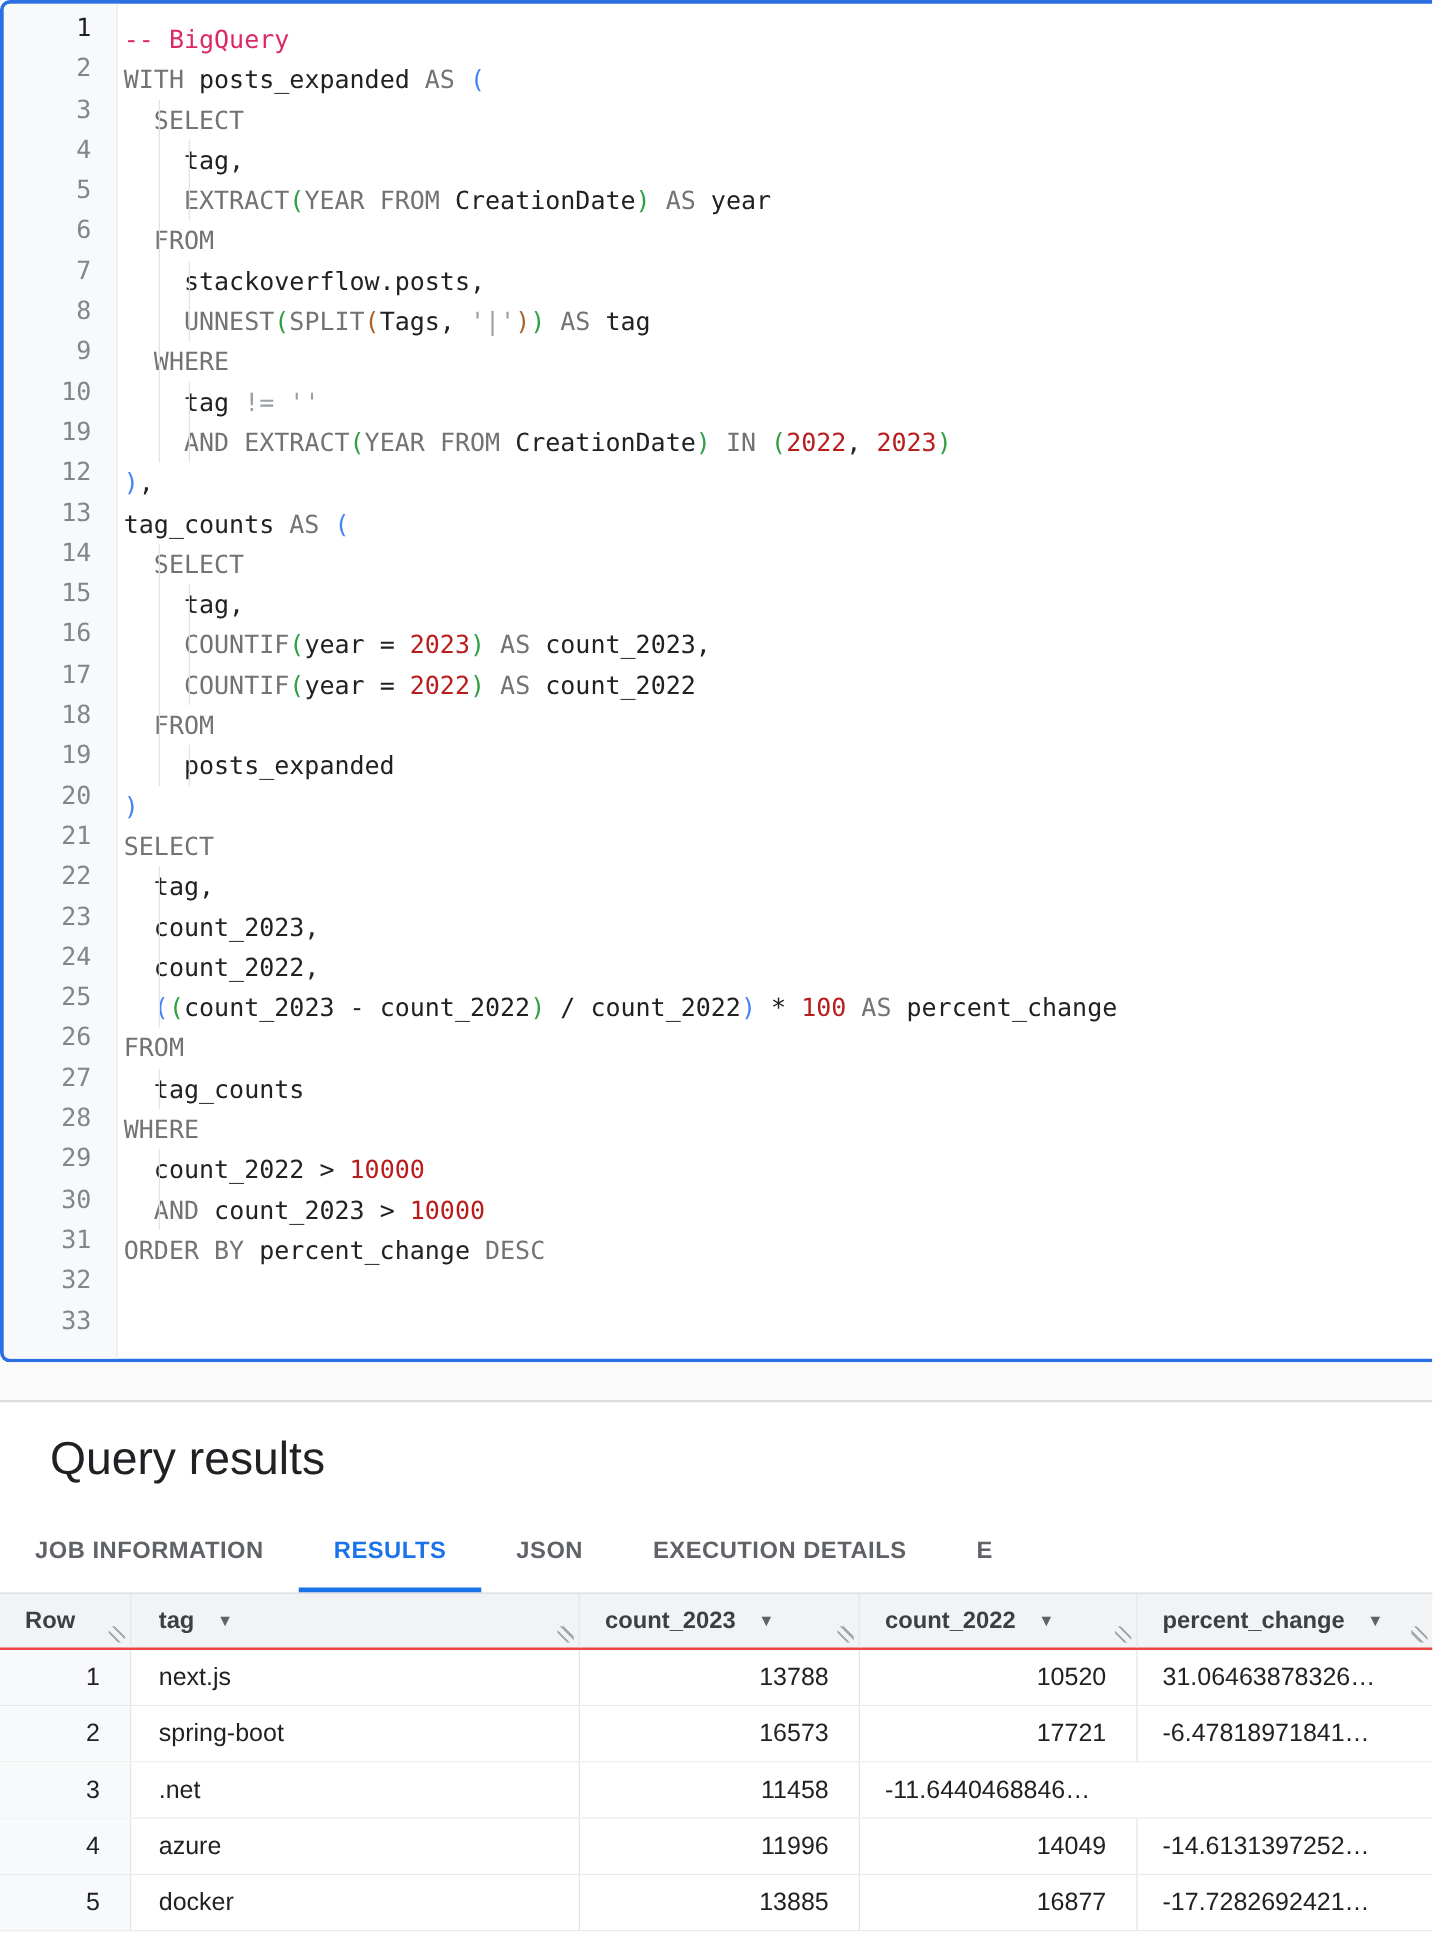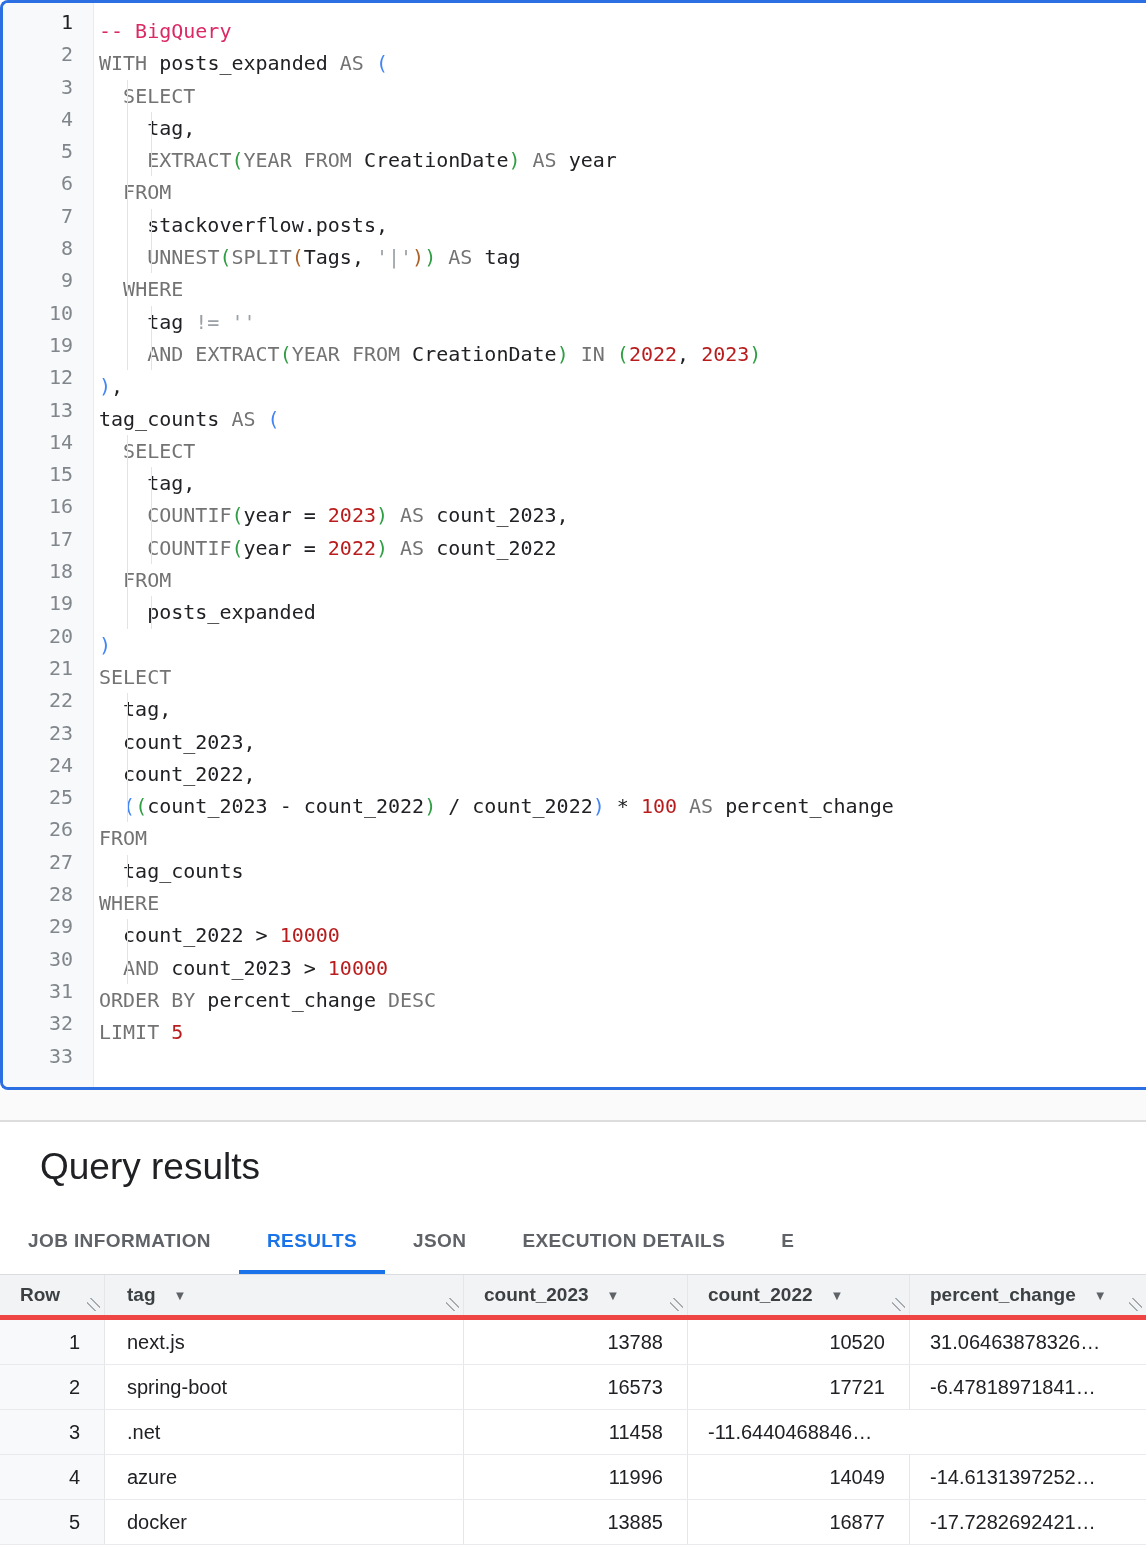--- a/index.html
+++ b/index.html
@@ -41,21 +41,21 @@
             overflow:hidden; white-space:nowrap; }
   .tab { padding:0 28px; display:flex; align-items:center; cursor:pointer;
          font-size:19px; font-weight:700; letter-spacing:0.4px; color:#5F6368;
          border-bottom:4px solid transparent; text-transform:uppercase; flex:none; }
   .tab.active { color:#1A73E8; border-bottom-color:#1A73E8; }
 
   
   .tbl { width:1146px; font-size:20px; color:#202124; }
   .trow { display:flex; height:45px; background:#fff; border-bottom:1px solid #E8EAED; }
   .thead { height:46px; background:#F1F3F4; border-top:1px solid #DADCE0;
-           border-bottom:5px solid #ef4444; }
+           border-bottom:2px solid #ef4444; }
   .cell { position:relative; display:flex; align-items:center; height:100%;
           border-right:1px solid #E4E6E8; overflow:hidden; }
   .cell:last-child { border-right:none; }
   .col-row { width:105px; justify-content:flex-end; padding-right:24px; }
   .col-tag { width:359px; padding-left:22px; }
   .col-count_2023 { width:224px; justify-content:flex-end; padding-right:24px; }
   .col-count_2022 { width:222px; justify-content:flex-end; padding-right:24px; }
   .col-percent_change { width:236px; padding-left:20px; }
   .thead .cell { justify-content:flex-start; font-size:19px; font-weight:700;
                  color:#3C4043; }
@@ -132,21 +132,20 @@
       <div class="code-line"><span class="guide" style="left: 28.1px;"></span><span class="tk-t">  tag,</span></div>
       <div class="code-line"><span class="guide" style="left: 28.1px;"></span><span class="tk-t">  count_2023,</span></div>
       <div class="code-line"><span class="guide" style="left: 28.1px;"></span><span class="tk-t">  count_2022,</span></div>
       <div class="code-line"><span class="guide" style="left: 28.1px;"></span><span class="tk-t">  </span><span class="tk-p1">(</span><span class="tk-p2">(</span><span class="tk-t">count_2023 - count_2022</span><span class="tk-p2">)</span><span class="tk-t"> / count_2022</span><span class="tk-p1">)</span><span class="tk-t"> * </span><span class="tk-num">100</span><span class="tk-t"> </span><span class="tk-k">AS</span><span class="tk-t"> percent_change</span></div>
       <div class="code-line"><span class="tk-k">FROM</span></div>
       <div class="code-line"><span class="guide" style="left: 28.1px;"></span><span class="tk-t">  tag_counts</span></div>
       <div class="code-line"><span class="tk-k">WHERE</span></div>
       <div class="code-line"><span class="guide" style="left: 28.1px;"></span><span class="tk-t">  count_2022 &gt; </span><span class="tk-num">10000</span></div>
       <div class="code-line"><span class="guide" style="left: 28.1px;"></span><span class="tk-t">  </span><span class="tk-k">AND</span><span class="tk-t"> count_2023 &gt; </span><span class="tk-num">10000</span></div>
       <div class="code-line"><span class="tk-k">ORDER BY</span><span class="tk-t"> percent_change </span><span class="tk-k">DESC</span></div>
-      <div class="code-line"><span class="tk-k">LIMIT</span><span class="tk-t"> </span><span class="tk-num">5</span></div>
     </div>
 </div>
 
 <div class="band"></div>
 
 <div class="results-header">
   <div class="results-title">Query results</div>
 </div>
 
 <div class="tabbar">

